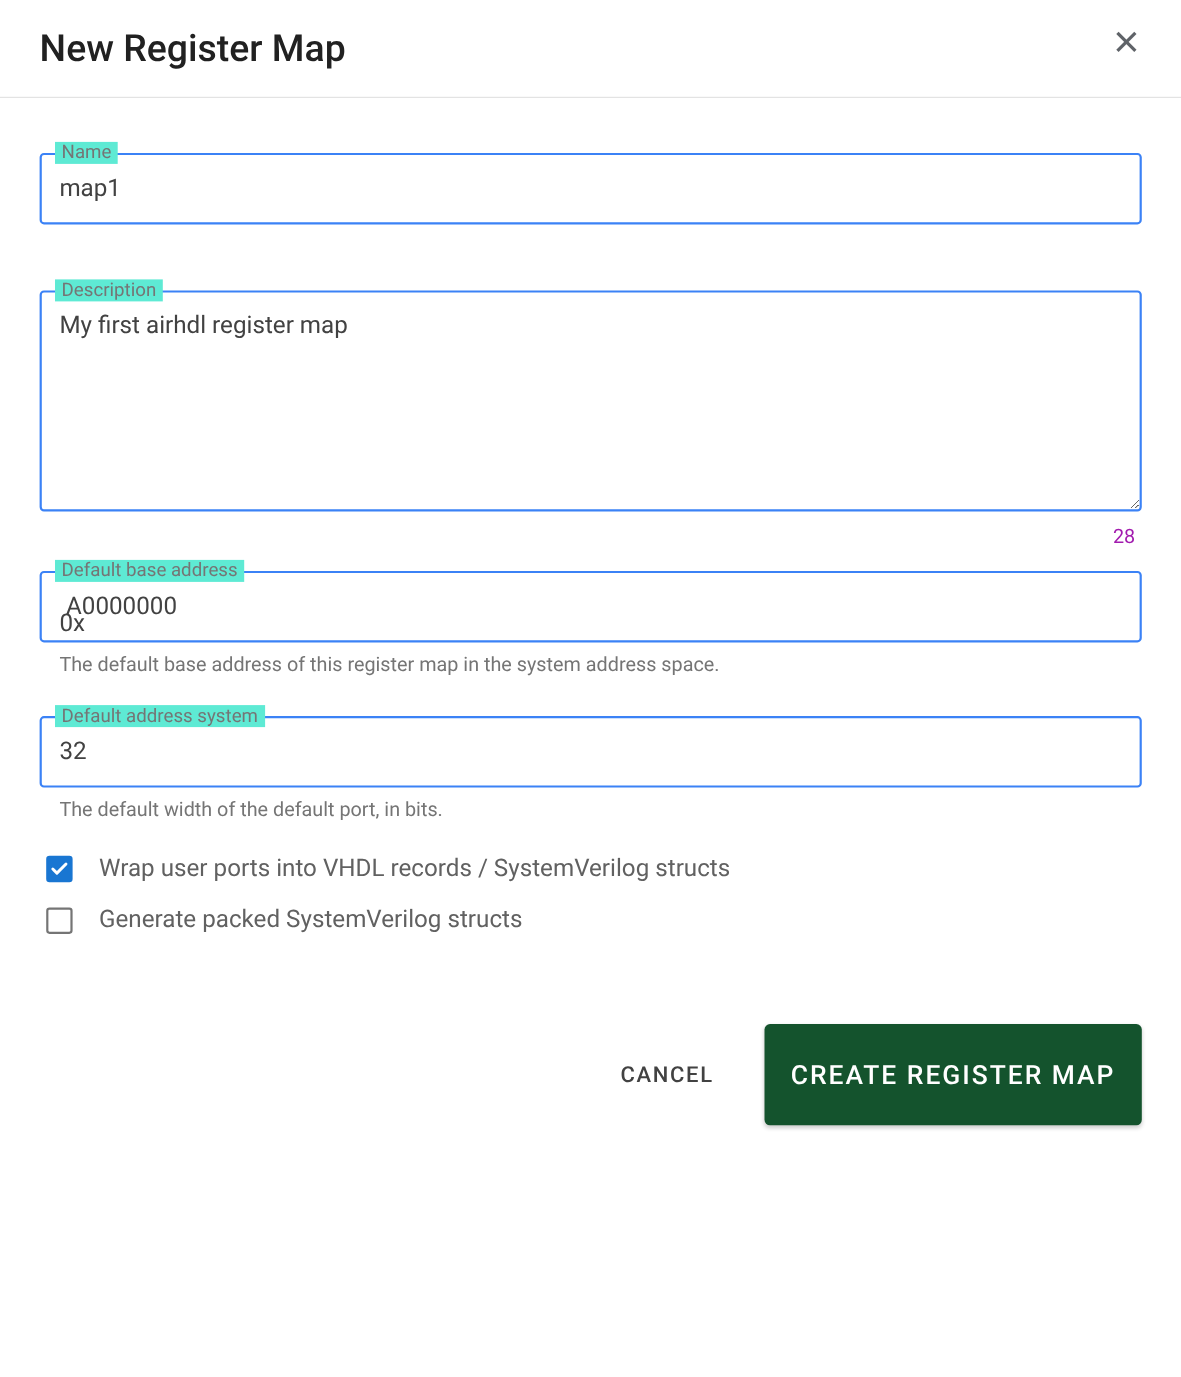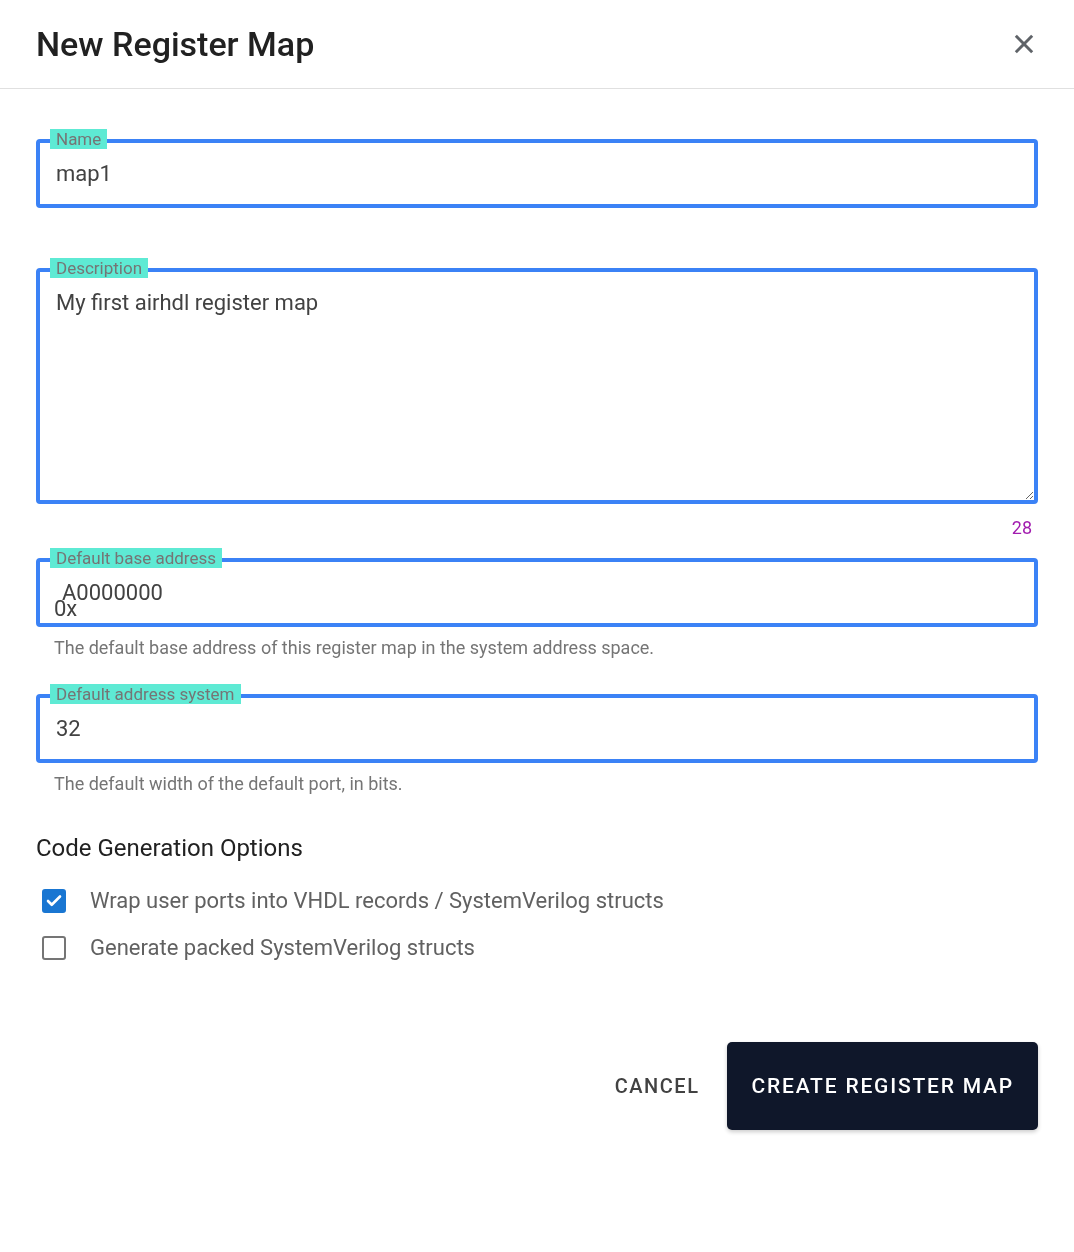--- a/index.html
+++ b/index.html
@@ -9,21 +9,21 @@
     }
     body {
       font-family: -apple-system, BlinkMacSystemFont, "Segoe UI", Roboto, Helvetica, Arial, sans-serif;
       background: #fff;
       color: #212121;
       width: 1074px;
     }
     .dialog-header {
       display: flex;
       justify-content: space-between;
-      align-items: center;
+      align-items: flex-start;
       padding: 24px 36px 24px 36px;
       border-bottom: 1px solid #e0e0e0;
     }
     .dialog-title {
       font-size: 34px;
       font-weight: 500;
       color: #212121;
     }
     .close-icon {
       width: 28px;
@@ -51,39 +51,39 @@
       left: 14px;
       background: #5eead4;
       padding: 0 6px;
       font-size: 17px;
       color: #757575;
     }
     .text-input {
       width: 100%;
       padding: 18px 16px;
       font-size: 22px;
-      border: 4px solid #3b82f6;
+      border: 2px solid #3b82f6;
       border-radius: 4px;
       outline: none;
       font-family: inherit;
       color: #424242;
     }
     .text-input.address-input {
       padding-left: 22px;
     }
     .prefix {
       position: absolute;
       left: 18px;
       top: 50%;
       transform: translateY(-50%);
       font-size: 22px;
       color: #424242;
     }
     textarea.text-input {
-      height: 236px;
+      height: 201px;
       resize: vertical;
     }
     .char-counter {
       position: absolute;
       right: 6px;
       bottom: -30px;
       font-size: 18px;
       color: #a21caf;
     }
     .helper-text {
@@ -127,39 +127,39 @@
       color: #fff;
     }
     .checkbox-label {
       font-size: 22px;
       color: #616161;
     }
     .dialog-actions {
       display: flex;
       justify-content: flex-end;
       align-items: center;
-      gap: 20px;
+      gap: 38px;
       padding: 40px 36px 50px 36px;
     }
     .btn-text {
       background: none;
       border: none;
       font-size: 20px;
       font-weight: 500;
       letter-spacing: 1.5px;
       color: #424242;
       cursor: pointer;
       padding: 12px 8px;
       font-family: inherit;
     }
     .btn-primary {
-      background: #0f172a;
+      background: #14532d;
       border: none;
       color: #fff;
-      font-size: 21px;
+      font-size: 24px;
       font-weight: 500;
       letter-spacing: 1.8px;
       padding: 32px 24px;
       border-radius: 5px;
       cursor: pointer;
       box-shadow: 0 2px 4px rgba(0,0,0,0.2);
       font-family: inherit;
     }
   </style>
 </head>
@@ -194,21 +194,20 @@
     <input type="text" class="text-input address-input" value="A0000000" style="">
     <div class="helper-text">The default base address of this register map in the system address space.</div>
   </div>
 
   <div class="form-group with-helper">
     <label class="floating-label">Default address system</label>
     <input type="text" class="text-input" value="32" style="">
     <div class="helper-text">The default width of the default port, in bits.</div>
   </div>
 
-  <div class="section-title">Code Generation Options</div>
 
   <div class="checkbox-row">
     <div class="checkbox checked">
       <svg viewBox="0 0 24 24" fill="none" stroke="currentColor" stroke-width="3.5" stroke-linecap="round" stroke-linejoin="round">
         <polyline points="4 12 9 17 20 6"></polyline>
       </svg>
     </div>
     <span class="checkbox-label">Wrap user ports into VHDL records / SystemVerilog structs</span>
   </div>
 

